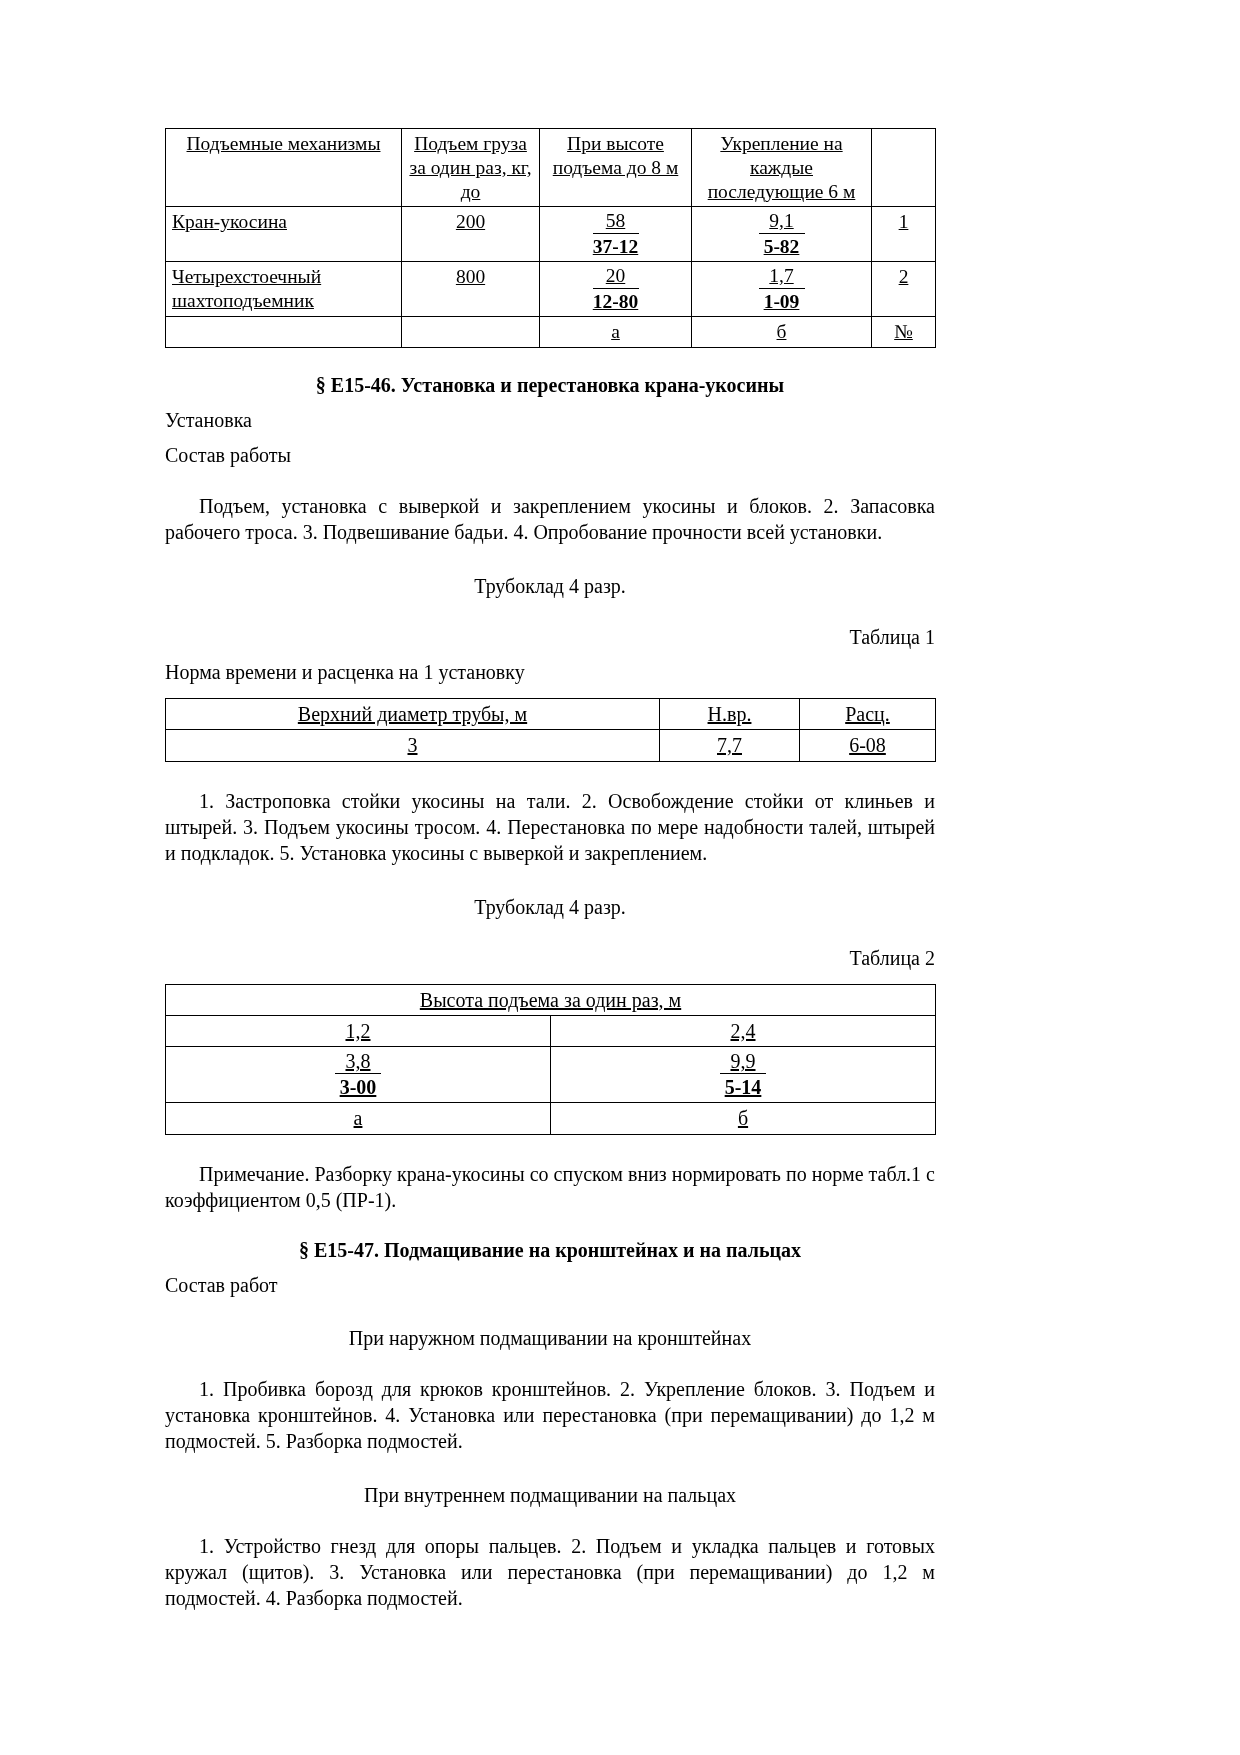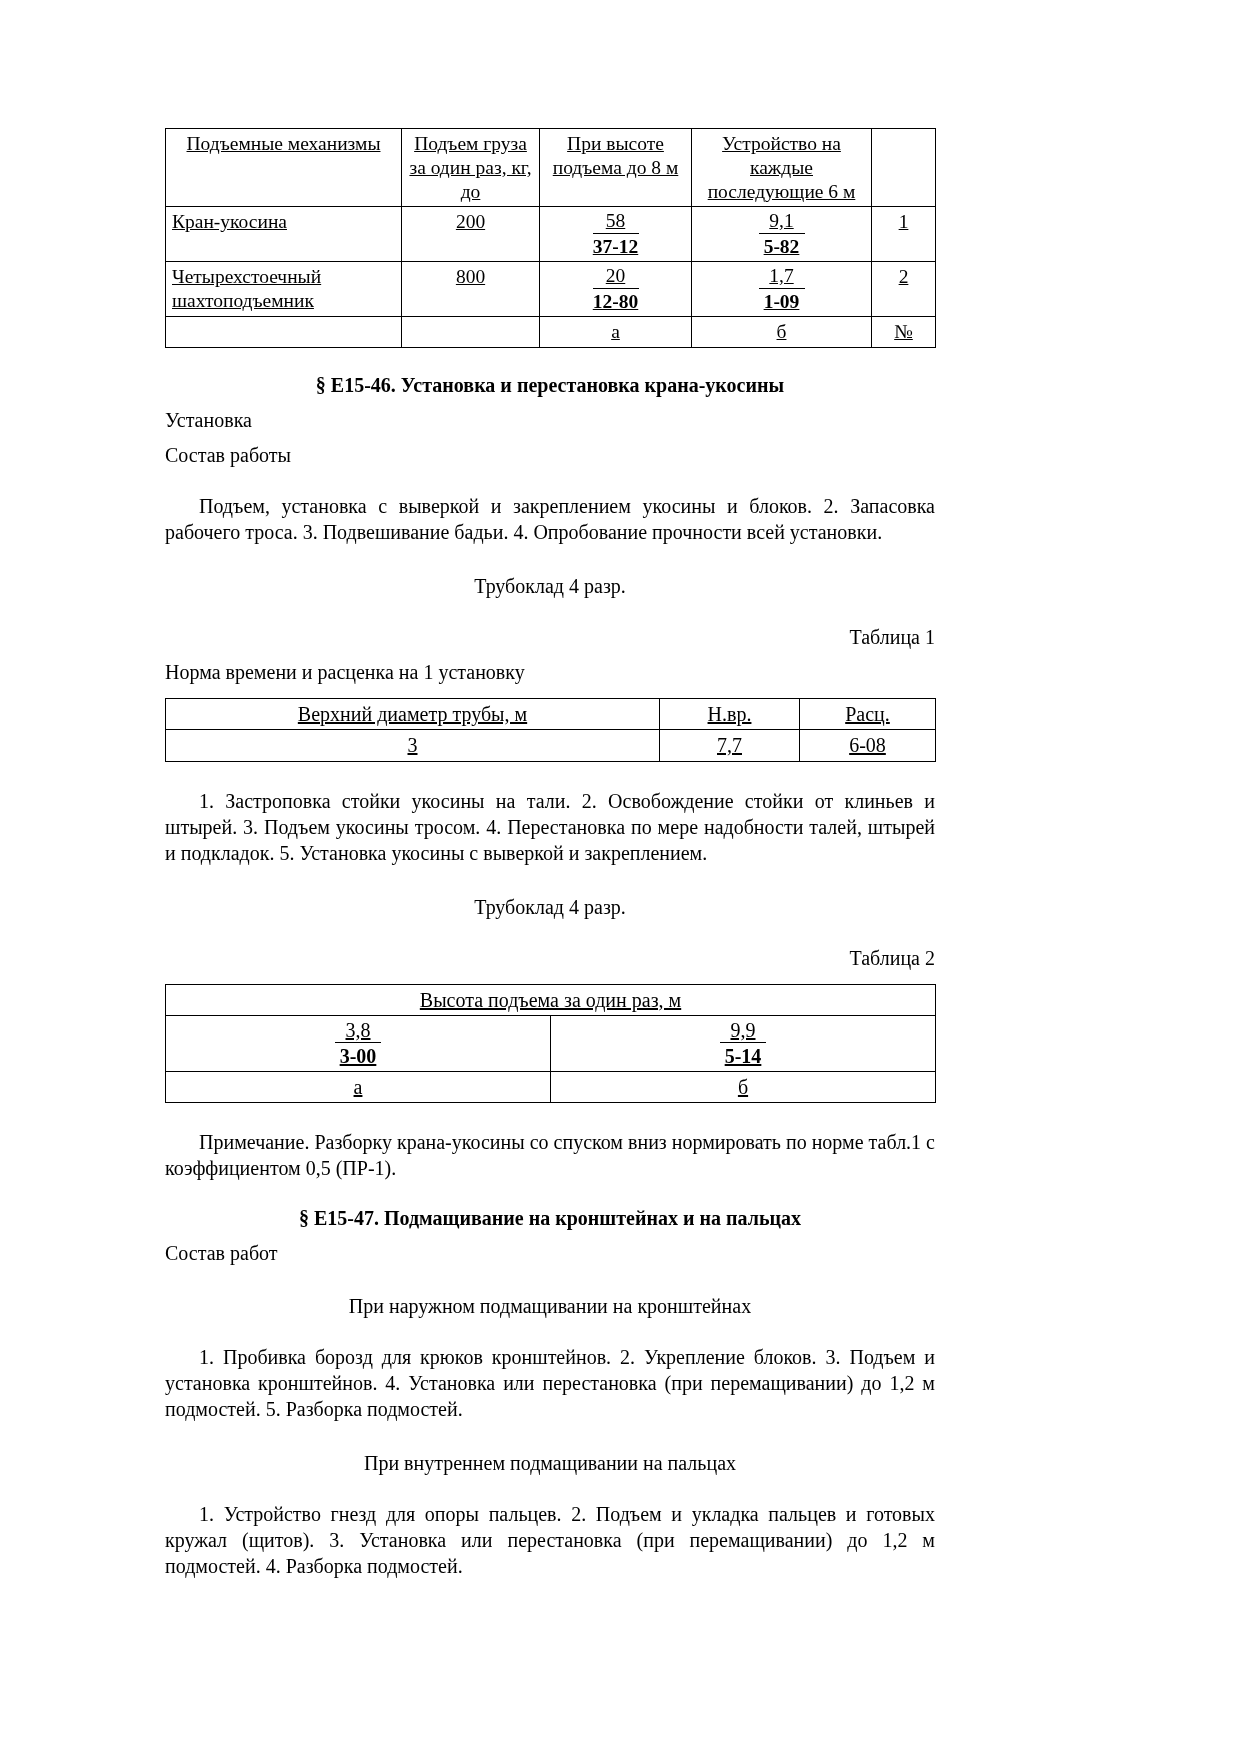--- a/index.html
+++ b/index.html
@@ -122,21 +122,21 @@
           <td class="c">
             <span>Подъем груза</span><br>
             <span>за один раз, кг,</span><br>
             <span>до</span>
           </td>
           <td class="c">
             <span>При высоте</span><br>
             <span>подъема до 8 м</span>
           </td>
           <td class="c">
-            <span>Устройство на</span><br>
+            <span>Укрепление на</span><br>
             <span>каждые</span><br>
             <span>последующие 6 м</span>
           </td>
           <td class="c">
             <span></span>
           </td>
         </tr>
 
         <tr>
           <td class="l">
@@ -270,20 +270,28 @@
         <col style="width:385px">
       </colgroup>
       <tbody>
         <tr>
           <td class="c" colspan="2">
             <span>Высота подъема за один раз, м</span>
           </td>
         </tr>
         <tr>
           <td class="c">
+            <span>1,2</span>
+          </td>
+          <td class="c">
+            <span>2,4</span>
+          </td>
+        </tr>
+        <tr>
+          <td class="c">
             <span class="fracwrap">
               <span class="num-top">3,8</span>
               <span class="num-bot">3-00</span>
             </span>
           </td>
           <td class="c">
             <span class="fracwrap">
               <span class="num-top">9,9</span>
               <span class="num-bot">5-14</span>
             </span>

